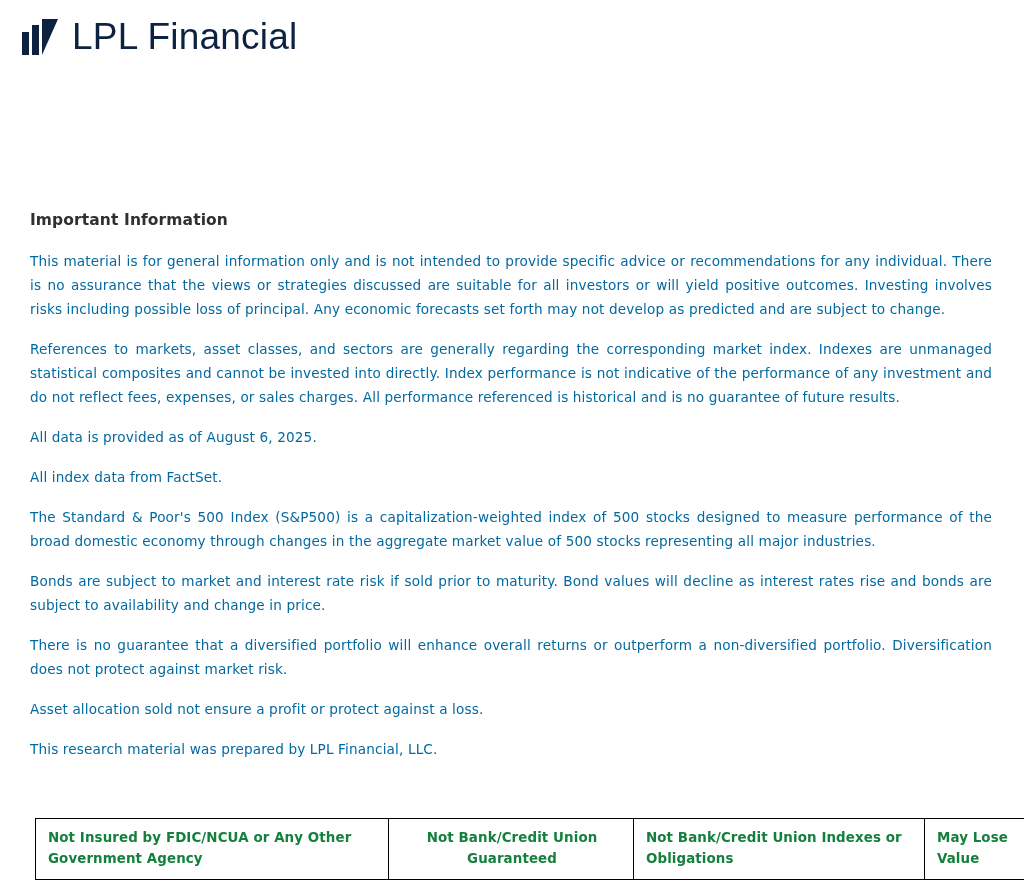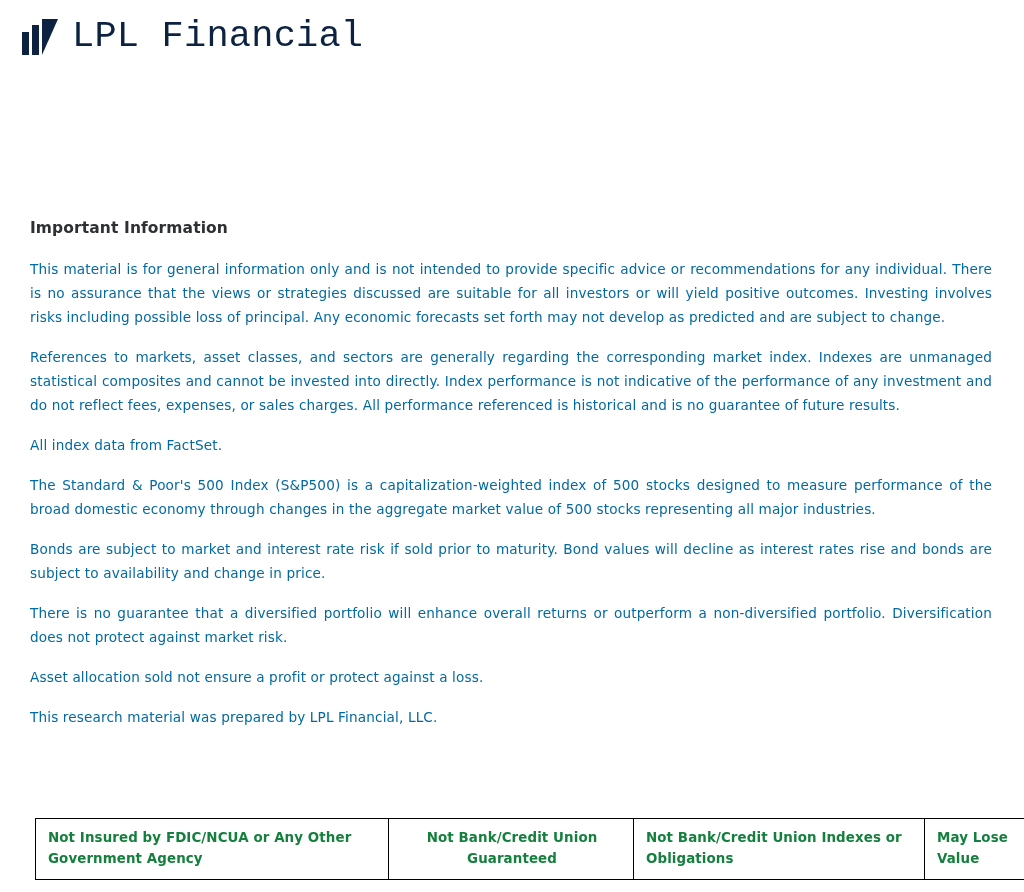--- a/index.html
+++ b/index.html
@@ -46,33 +46,33 @@
   .logo-mark .tri {
     position: absolute;
     left: 20px;
     top: 0;
     width: 0;
     height: 0;
     border-left: 16px solid #0d2240;
     border-bottom: 36px solid transparent;
   }
   .logo-text {
-    font-family: Liberation Mono, monospace;
+    font-family: Liberation Sans, sans-serif;
     font-size: 37px;
     color: #0d2240;
     letter-spacing: 0.2px;
     line-height: 1;
     white-space: nowrap;
   }
 
   
   .content {
     position: absolute;
     left: 30px;
-    top: 219px;
+    top: 211px;
     width: 962px;
   }
   .section-title {
     font-family: "DejaVu Sans", sans-serif;
     font-weight: bold;
     font-size: 15.5px;
     color: #2e3033;
     margin: 0 0 20px 0;
     letter-spacing: 0.1px;
   }
@@ -126,20 +126,21 @@
       <span class="tri"></span>
     </div>
     <div class="logo-text">LPL Financial</div>
   </div>
 
   <div class="content">
     <h2 class="section-title">Important Information</h2>
 
     <p class="para">This material is for general information only and is not intended to provide specific advice or recommendations for any individual. There is no assurance that the views or strategies discussed are suitable for all investors or will yield positive outcomes. Investing involves risks including possible loss of principal. Any economic forecasts set forth may not develop as predicted and are subject to change.</p>
     <p class="para">References to markets, asset classes, and sectors are generally regarding the corresponding market index. Indexes are unmanaged statistical composites and cannot be invested into directly. Index performance is not indicative of the performance of any investment and do not reflect fees, expenses, or sales charges. All performance referenced is historical and is no guarantee of future results.</p>
+    <p class="para short">All data is provided as of August 6, 2025.</p>
     <p class="para short">All index data from FactSet.</p>
     <p class="para">The Standard &amp; Poor's 500 Index (S&amp;P500) is a capitalization-weighted index of 500 stocks designed to measure performance of the broad domestic economy through changes in the aggregate market value of 500 stocks representing all major industries.</p>
     <p class="para">Bonds are subject to market and interest rate risk if sold prior to maturity. Bond values will decline as interest rates rise and bonds are subject to availability and change in price.</p>
     <p class="para">There is no guarantee that a diversified portfolio will enhance overall returns or outperform a non-diversified portfolio. Diversification does not protect against market risk.</p>
     <p class="para short">Asset allocation sold not ensure a profit or protect against a loss.</p>
     <p class="para short">This research material was prepared by LPL Financial, LLC.</p>
   </div>
 
   <table class="disclosure">
     <tbody>

